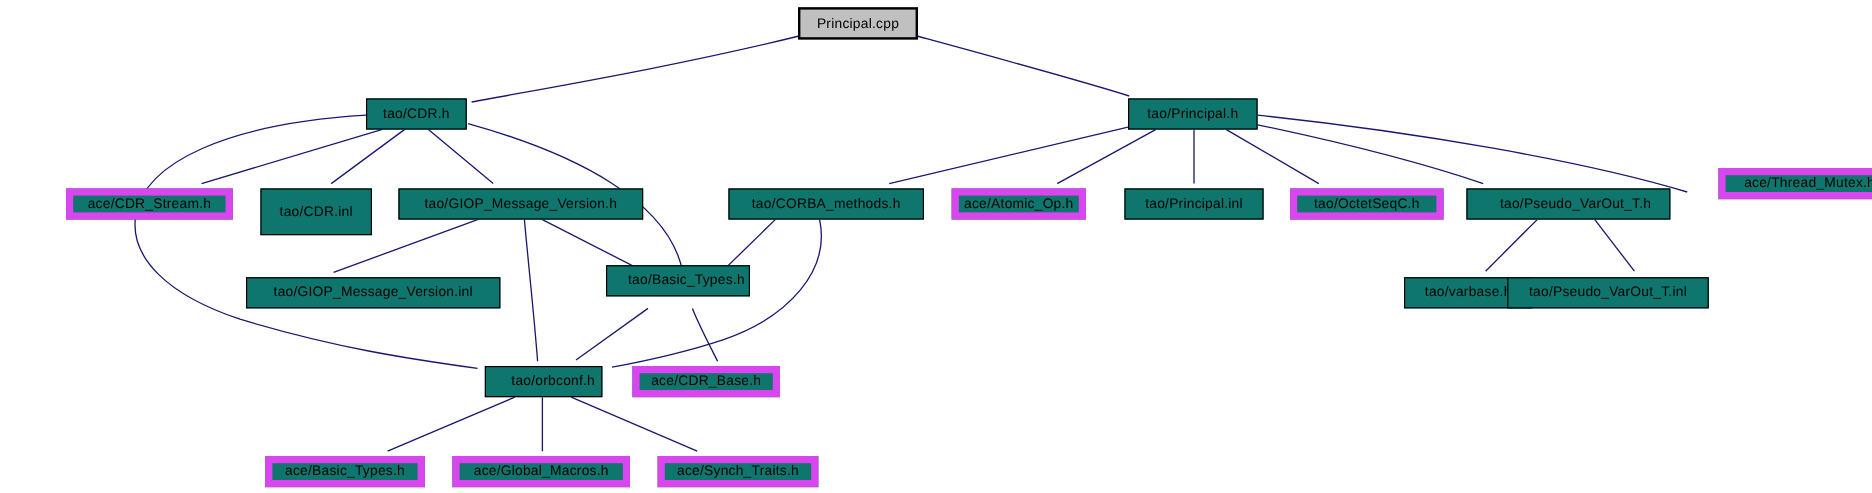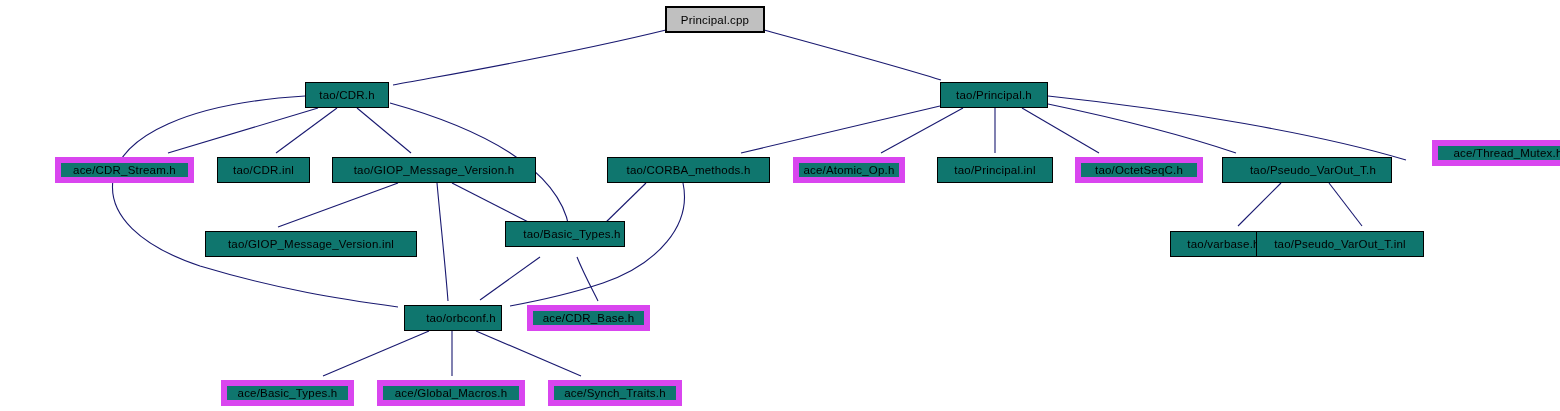--- a/index.html
+++ b/index.html
@@ -87,21 +87,21 @@
         <path d="M1048,96 C1180,110 1320,134 1406,160" stroke="#191970" marker-end="url(#arrowhead)"></path>
         <path d="M1281,183 L1238,226" stroke="#191970" marker-end="url(#arrowhead)"></path>
         <path d="M1329,183 L1362,226" stroke="#191970" marker-end="url(#arrowhead)"></path>
       </g>
   </svg>
   <div id="node-layer">
       <div class="node root" style="left: 665px; top: 6px; width: 100px; height: 27px;">Principal.cpp</div>
       <div class="node internal" style="left: 305px; top: 82px; width: 84px; height: 26px;">tao/CDR.h</div>
       <div class="node internal" style="left: 940px; top: 82px; width: 108px; height: 26px;">tao/Principal.h</div>
       <div class="node external" style="left: 55px; top: 157px; width: 139px; height: 26px;">ace/CDR_Stream.h</div>
-      <div class="node internal" style="left: 217px; top: 157px; width: 93px; height: 26px;">tao/CDR.inl</div>
+      <div class="node internal" style="left: 217px; top: 157px; width: 93px; height: 39px;">tao/CDR.inl</div>
       <div class="node internal" style="left: 332px; top: 157px; width: 204px; height: 26px;">tao/GIOP_Message_Version.h</div>
       <div class="node internal" style="left: 607px; top: 157px; width: 163px; height: 26px;">tao/CORBA_methods.h</div>
       <div class="node external" style="left: 793px; top: 157px; width: 112px; height: 26px;">ace/Atomic_Op.h</div>
       <div class="node internal" style="left: 937px; top: 157px; width: 116px; height: 26px;">tao/Principal.inl</div>
       <div class="node external" style="left: 1075px; top: 157px; width: 128px; height: 26px;">tao/OctetSeqC.h</div>
       <div class="node internal" style="left: 1222px; top: 157px; width: 170px; height: 26px; padding-left: 12px;">tao/Pseudo_VarOut_T.h</div>
       <div class="node external" style="left: 1412px; top: 140px; width: 152px; height: 26px; margin-left: 20px;">ace/Thread_Mutex.h</div>
       <div class="node internal" style="left: 205px; top: 231px; width: 212px; height: 26px;">tao/GIOP_Message_Version.inl</div>
       <div class="node internal" style="left: 505px; top: 221px; width: 120px; height: 26px; padding-left: 14px;">tao/Basic_Types.h</div>
       <div class="node internal" style="left: 1170px; top: 231px; width: 107px; height: 26px;">tao/varbase.h</div>

